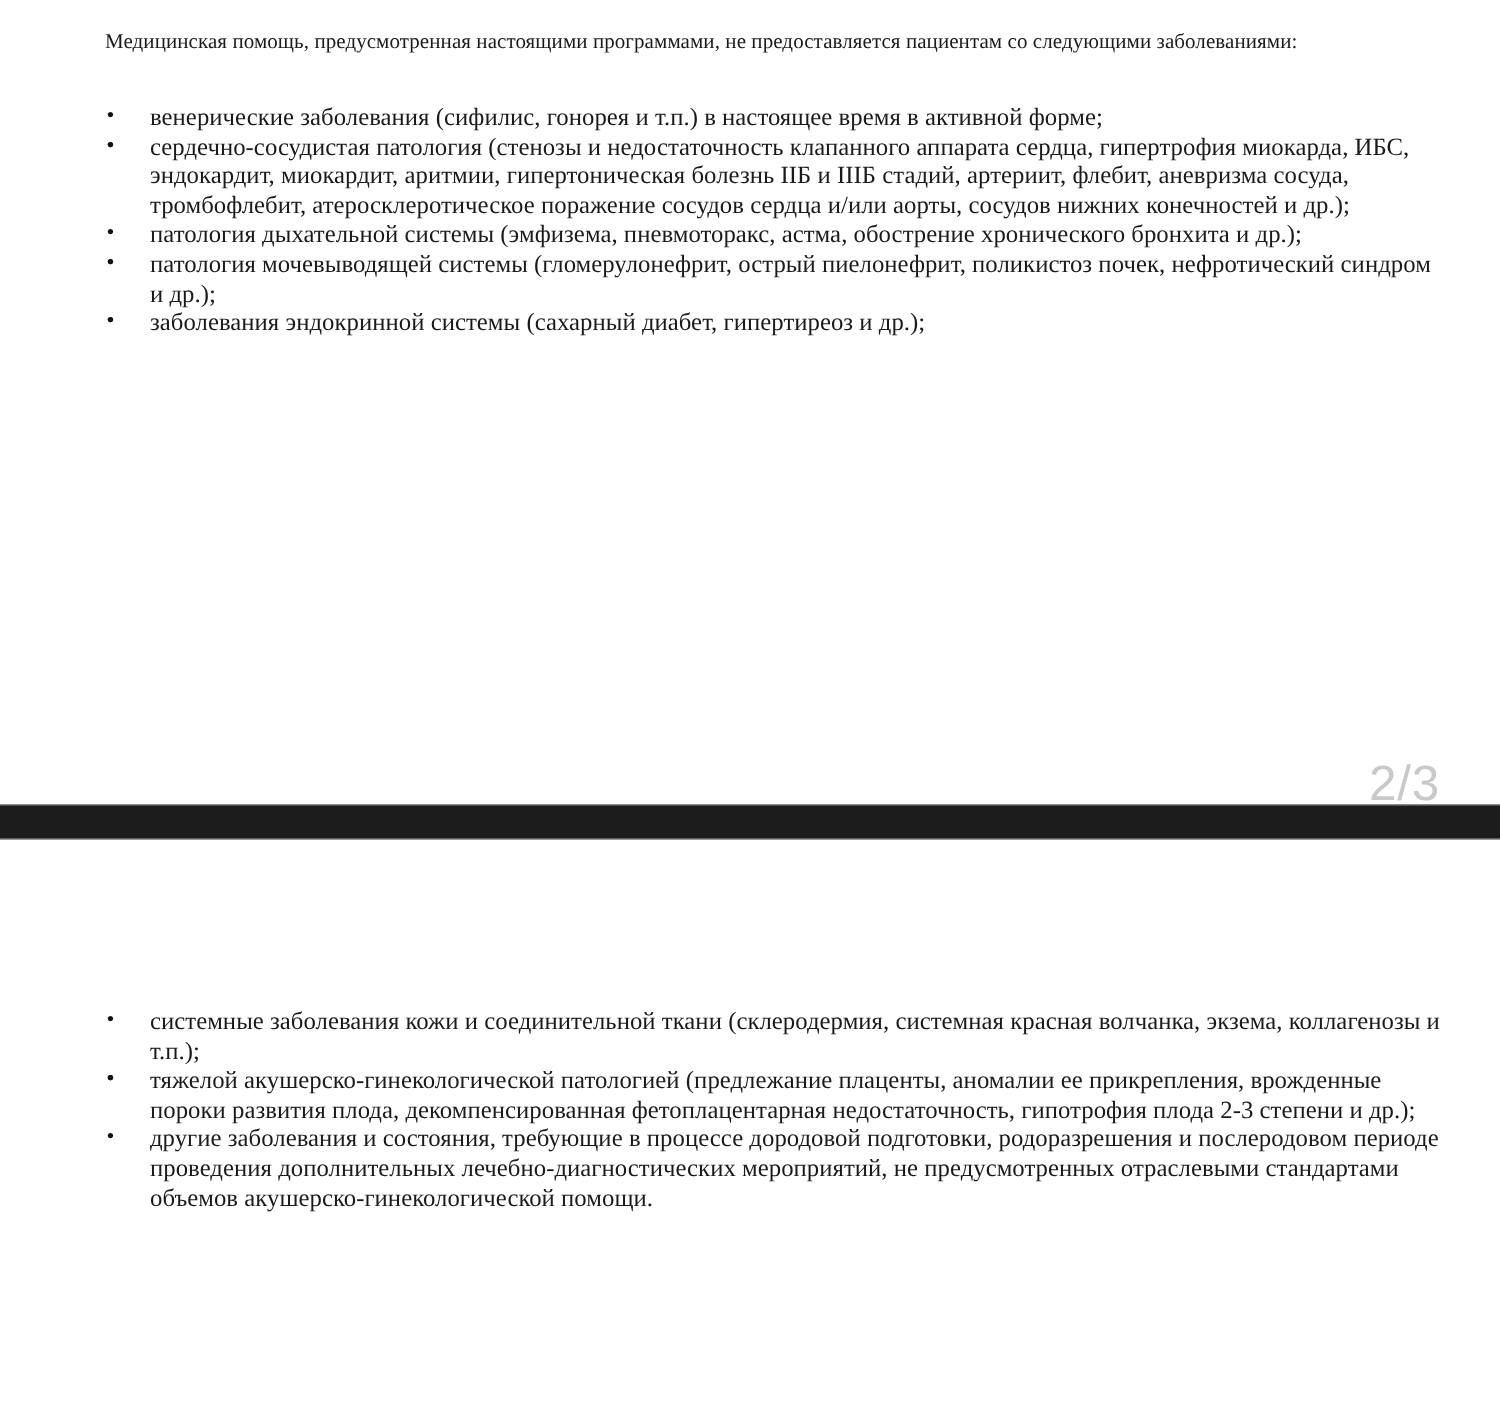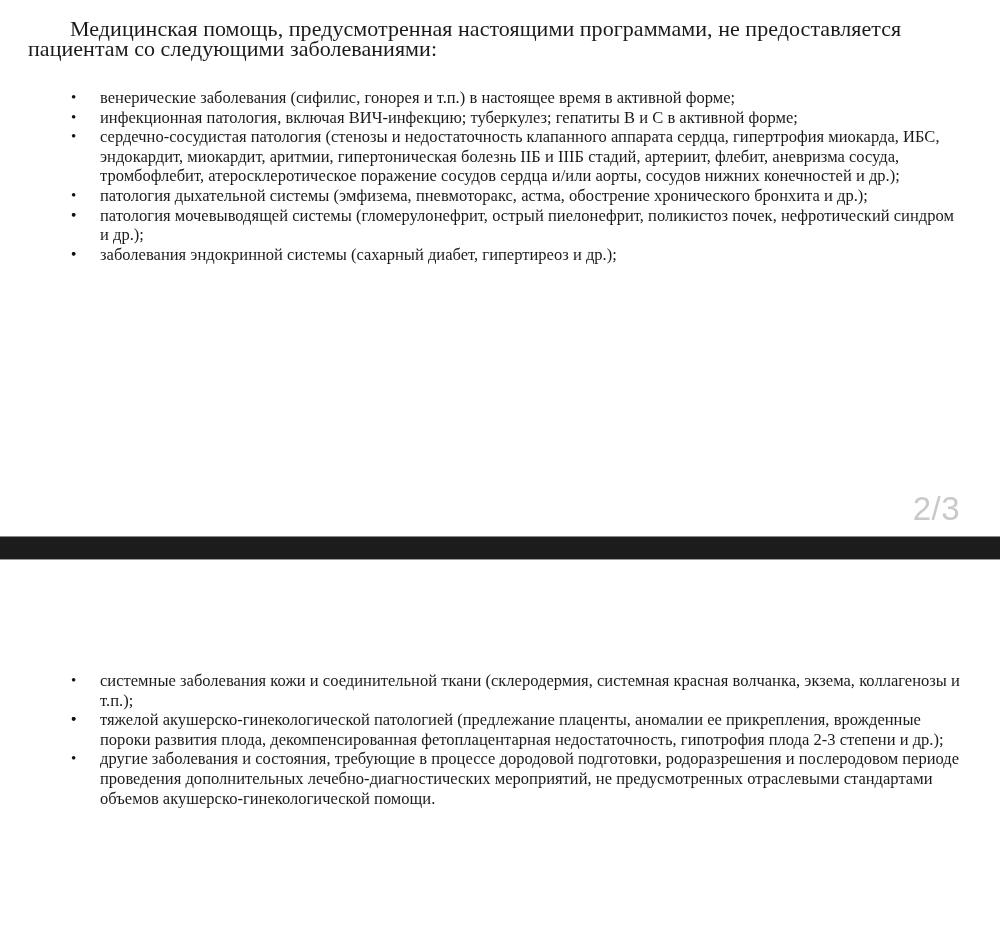--- a/index.html
+++ b/index.html
@@ -37,21 +37,21 @@
     box-sizing: border-box;
   }
 
   .page-two {
     height: 384px;
   }
 
   .intro {
     margin: 0;
     padding: 19px 30px 0 28px;
-    font-size: 22px;
+    font-size: 14px;
     line-height: 20px;
     text-indent: 42px;
     text-align: left;
     letter-spacing: 0.05px;
   }
 
   ul.disease-list {
     list-style: none;
     margin: 0;
     padding: 0;
@@ -75,41 +75,41 @@
     top: 0;
     width: 10px;
     font-size: 15px;
     line-height: 19.6px;
     color: #111111;
   }
 
   .page-number {
     position: absolute;
     right: 40px;
-    top: 489px;
+    top: 502px;
     font-family: "Liberation Sans", "DejaVu Sans", sans-serif;
     font-size: 33px;
     line-height: 40px;
     color: #c9c9c9;
     letter-spacing: 0.5px;
     user-select: none;
   }
 
   .list-two-wrap {
     padding-top: 111px;
   }
 </style>
 </head>
 <body>
 
 <div class="page page-one">
   <p class="intro">Медицинская помощь, предусмотренная настоящими программами, не предоставляется пациентам со следующими заболеваниями:</p>
   <ul class="disease-list first" id="list-one">
       <li><span class="bullet">•</span><span>венерические заболевания (сифилис, гонорея и т.п.) в настоящее время в активной форме;</span></li>
-      <li><span class="bullet">•</span><span>инфекционная патология, включая ВИЧ-инфекцию; туберкулез; гепатиты B и C в активной форме;</span></li>
+      <li><span class="bullet">•</span></li>
       <li><span class="bullet">•</span><span>сердечно-сосудистая патология (стенозы и недостаточность клапанного аппарата сердца, гипертрофия миокарда, ИБС, эндокардит, миокардит, аритмии, гипертоническая болезнь IIБ и IIIБ стадий, артериит, флебит, аневризма сосуда, тромбофлебит, атеросклеротическое поражение сосудов сердца и/или аорты, сосудов нижних конечностей и др.);</span></li>
       <li><span class="bullet">•</span><span>патология дыхательной системы (эмфизема, пневмоторакс, астма, обострение хронического бронхита и др.);</span></li>
       <li><span class="bullet">•</span></li>
       <li><span class="bullet">•</span><span>патология мочевыводящей системы (гломерулонефрит, острый пиелонефрит, поликистоз почек, нефротический синдром и др.);</span></li>
       <li><span class="bullet">•</span></li>
       <li><span class="bullet">•</span><span>заболевания эндокринной системы (сахарный диабет, гипертиреоз и др.);</span></li>
     </ul>
   <div class="page-number">2/3</div>
 </div>
 

